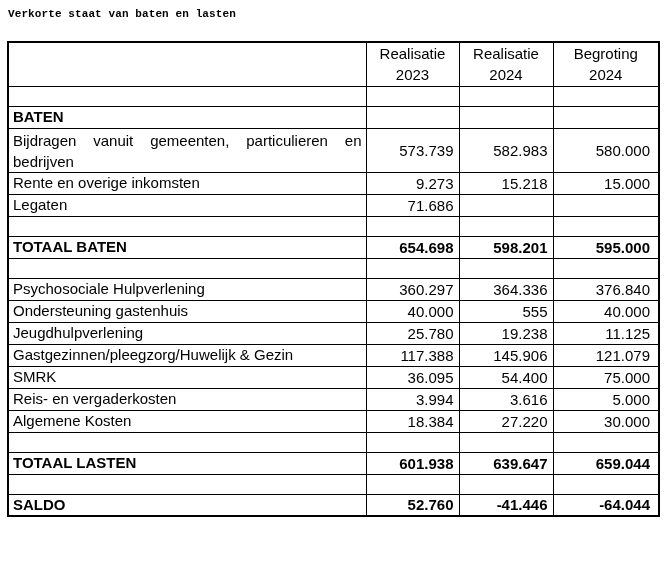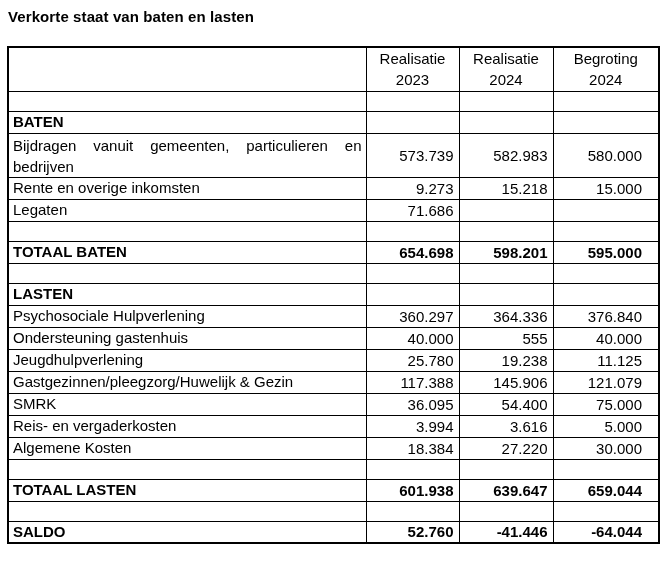--- a/index.html
+++ b/index.html
@@ -6,24 +6,25 @@
     margin: 0;
     padding: 0;
     background: #ffffff;
     width: 666px;
     height: 582px;
     font-family: "Liberation Sans", sans-serif;
     color: #000000;
     overflow: hidden;
   }
   .page-title {
-    font-size: 15px;
+    font-size: 11px;
     font-weight: bold;
     margin: 8px 0 0 8px;
     letter-spacing: 0.1px;
+    font-family: Liberation Mono, monospace;
   }
   table.fin-table {
     border-collapse: collapse;
     table-layout: fixed;
     width: 651px;
     margin: 21px 0 0 7px;
     border: 2px solid #000000;
   }
   .fin-table th, .fin-table td {
     border: 1px solid #000000;
@@ -51,21 +52,21 @@
   .fin-table td.label.justify {
     text-align: justify;
     line-height: 21px;
     padding-top: 1px;
   }
   .fin-table td.num {
     text-align: right;
     vertical-align: middle;
     padding-right: 5px;
   }
-  .fin-table td.num.last { padding-right: 16px; }
+  .fin-table td.num.last { padding-right: 8px; }
   tr.r-section td.label { font-weight: bold; margin-left: 40px; }
   tr.r-total td { font-weight: bold; }
 </style>
 </head>
 <body>
 
 <div class="page-title">Verkorte staat van baten en lasten</div>
 
 <table class="fin-table">
   <colgroup>
@@ -127,26 +128,20 @@
         <td class="num">654.698</td>
         <td class="num">598.201</td>
         <td class="num last">595.000</td>
       </tr>
       <tr class="r-empty">
         <td class="label"></td>
         <td class="num"></td>
         <td class="num"></td>
         <td class="num last"></td>
       </tr>
-      <tr class="r-section">
-        <td class="label">LASTEN</td>
-        <td class="num"></td>
-        <td class="num"></td>
-        <td class="num last"></td>
-      </tr>
       <tr class="r-item">
         <td class="label">Psychosociale Hulpverlening</td>
         <td class="num">360.297</td>
         <td class="num">364.336</td>
         <td class="num last">376.840</td>
       </tr>
       <tr class="r-item">
         <td class="label">Ondersteuning gastenhuis</td>
         <td class="num">40.000</td>
         <td class="num">555</td>

